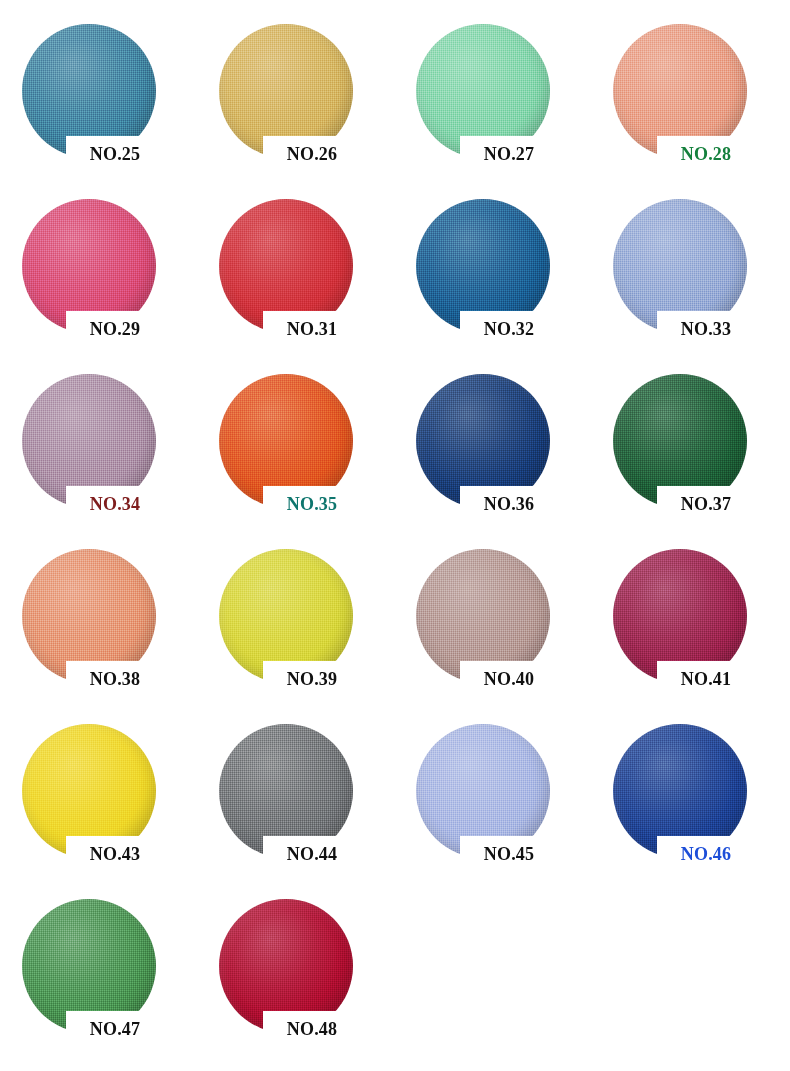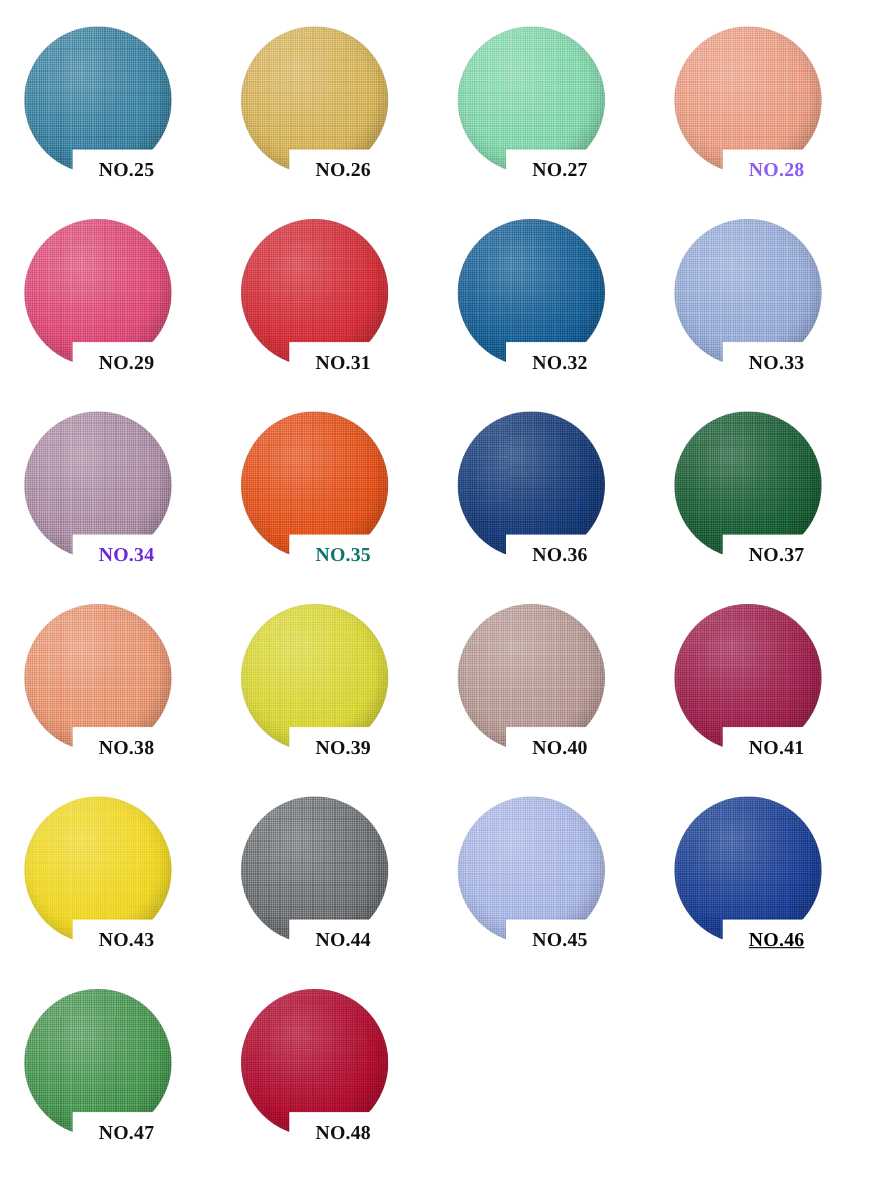--- a/index.html
+++ b/index.html
@@ -131,21 +131,21 @@
         <div class="swatch-label-text" style="color: rgb(17, 17, 17);">NO.26</div>
       </div>
       <div class="swatch-cell">
         <div class="swatch-disc" style="background-color: rgb(127, 212, 168);"></div>
         <div class="swatch-label-plate" style="background-color: rgb(255, 255, 255);"></div>
         <div class="swatch-label-text" style="color: rgb(17, 17, 17);">NO.27</div>
       </div>
       <div class="swatch-cell">
         <div class="swatch-disc" style="background-color: rgb(232, 155, 129);"></div>
         <div class="swatch-label-plate" style="background-color: rgb(255, 255, 255);"></div>
-        <div class="swatch-label-text" style="color: #8b5cf6;">NO.28</div>
+        <div class="swatch-label-text" style="color: #15803d;">NO.28</div>
       </div>
       <div class="swatch-cell">
         <div class="swatch-disc" style="background-color: rgb(217, 73, 114);"></div>
         <div class="swatch-label-plate" style="background-color: rgb(255, 255, 255);"></div>
         <div class="swatch-label-text" style="color: rgb(17, 17, 17);">NO.29</div>
       </div>
       <div class="swatch-cell">
         <div class="swatch-disc" style="background-color: rgb(207, 47, 56);"></div>
         <div class="swatch-label-plate" style="background-color: rgb(255, 255, 255);"></div>
         <div class="swatch-label-text" style="color: rgb(17, 17, 17);">NO.31</div>
@@ -156,21 +156,21 @@
         <div class="swatch-label-text" style="color: rgb(17, 17, 17);">NO.32</div>
       </div>
       <div class="swatch-cell">
         <div class="swatch-disc" style="background-color: rgb(146, 167, 212);"></div>
         <div class="swatch-label-plate" style="background-color: rgb(255, 255, 255);"></div>
         <div class="swatch-label-text" style="color: rgb(17, 17, 17);">NO.33</div>
       </div>
       <div class="swatch-cell">
         <div class="swatch-disc" style="background-color: rgb(169, 139, 163);"></div>
         <div class="swatch-label-plate" style="background-color: rgb(255, 255, 255);"></div>
-        <div class="swatch-label-text" style="color: #6d28d9;">NO.34</div>
+        <div class="swatch-label-text" style="color: #7f1d1d;">NO.34</div>
       </div>
       <div class="swatch-cell">
         <div class="swatch-disc" style="background-color: rgb(224, 82, 31);"></div>
         <div class="swatch-label-plate" style="background-color: rgb(255, 255, 255);"></div>
         <div class="swatch-label-text" style="color: #0f766e;">NO.35</div>
       </div>
       <div class="swatch-cell">
         <div class="swatch-disc" style="background-color: rgb(24, 58, 114);"></div>
         <div class="swatch-label-plate" style="background-color: rgb(255, 255, 255);"></div>
         <div class="swatch-label-text" style="color: rgb(17, 17, 17);">NO.36</div>
@@ -211,21 +211,21 @@
         <div class="swatch-label-text" style="color: rgb(17, 17, 17);">NO.44</div>
       </div>
       <div class="swatch-cell">
         <div class="swatch-disc" style="background-color: rgb(166, 180, 226);"></div>
         <div class="swatch-label-plate" style="background-color: rgb(255, 255, 255);"></div>
         <div class="swatch-label-text" style="color: rgb(17, 17, 17);">NO.45</div>
       </div>
       <div class="swatch-cell">
         <div class="swatch-disc" style="background-color: rgb(29, 63, 143);"></div>
         <div class="swatch-label-plate" style="background-color: rgb(255, 255, 255);"></div>
-        <div class="swatch-label-text" style="color: #000000; text-decoration: underline;">NO.46</div>
+        <div class="swatch-label-text" style="color: #1d4ed8;">NO.46</div>
       </div>
       <div class="swatch-cell">
         <div class="swatch-disc" style="background-color: rgb(71, 144, 79);"></div>
         <div class="swatch-label-plate" style="background-color: rgb(255, 255, 255);"></div>
         <div class="swatch-label-text" style="color: rgb(17, 17, 17);">NO.47</div>
       </div>
       <div class="swatch-cell">
         <div class="swatch-disc" style="background-color: rgb(171, 14, 46);"></div>
         <div class="swatch-label-plate" style="background-color: rgb(255, 255, 255);"></div>
         <div class="swatch-label-text" style="color: rgb(17, 17, 17);">NO.48</div>

